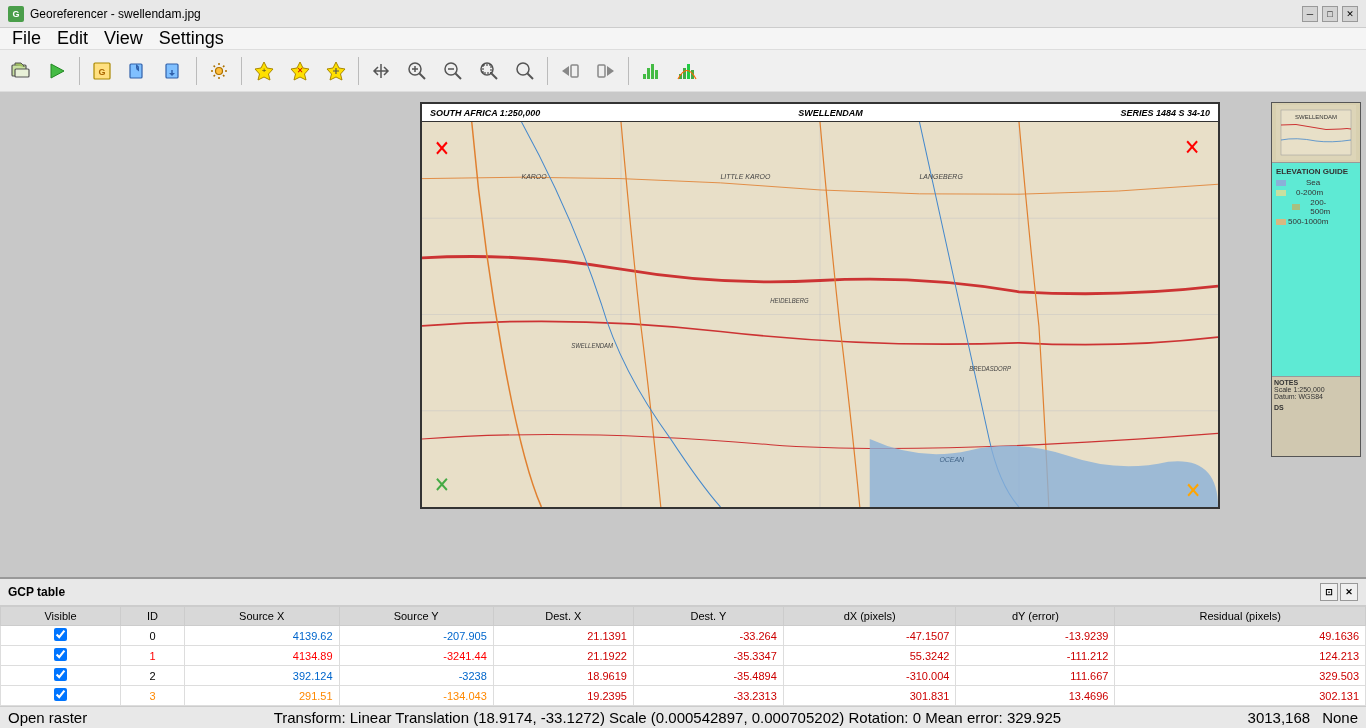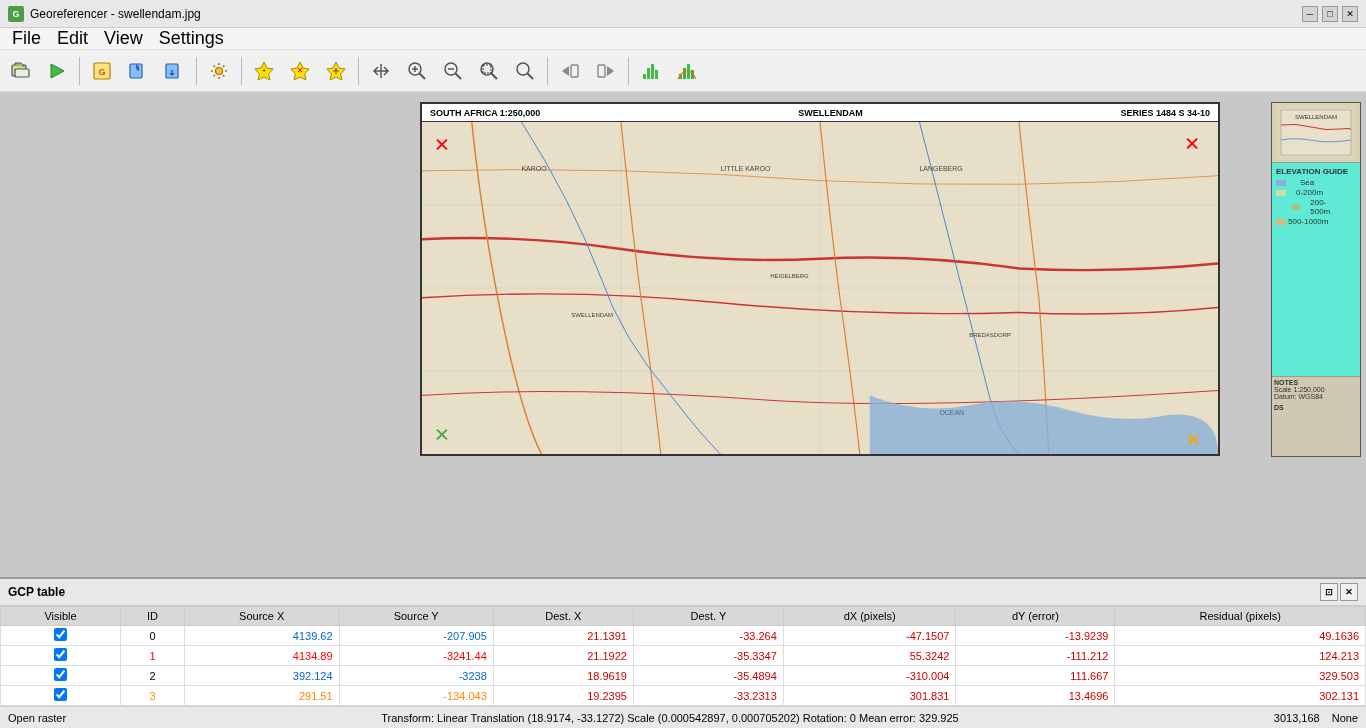--- a/index.html
+++ b/index.html
@@ -72,24 +72,25 @@
       background: #c8c8c8;
       position: relative;
       overflow: hidden;
     }
 
     #map-canvas {
       position: absolute;
       top: 10px;
       left: 420px;
       width: 800px;
-      height: 354px;
+      height: 407px;
       background: #e8dfc8;
       border: 2px solid #333;
       overflow: hidden;
+      font-style: italic;
     }
 
     
     .map-title-bar {
       position: absolute;
       top: 0; left: 0; right: 0;
       height: 18px;
       background: white;
       border-bottom: 1px solid #333;
       display: flex;
@@ -210,21 +211,21 @@
     .row-3 td:nth-child(8) { color: #cc0000; }
 
     
     #statusbar {
       background: #e8e8e8;
       height: 22px;
       display: flex;
       align-items: center;
       padding: 0 8px;
       border-top: 1px solid #ccc;
-      font-size: 11px;
+      font-size: 15px;
       position: absolute;
       bottom: 0;
       left: 0;
       right: 0;
       justify-content: space-between;
     }
 
     .gcp-icons {
       display: flex;
       gap: 2px;
@@ -478,21 +479,21 @@
         <svg width="80" height="55" viewBox="0 0 80 55">
           <rect width="80" height="55" fill="#ddd5b8"></rect>
           <rect x="5" y="5" width="70" height="45" fill="#e8e0c8" stroke="#999" stroke-width="0.5"></rect>
           <path d="M5,20 Q20,18 35,22 Q50,26 65,24 Q72,23 75,24" fill="none" stroke="#cc3333" stroke-width="1"></path>
           <path d="M5,35 Q20,32 40,36 Q55,38 75,35" fill="none" stroke="#4488cc" stroke-width="0.8"></path>
           <text x="40" y="14" text-anchor="middle" font-size="6" fill="#333">SWELLENDAM</text>
         </svg>
       </div>
       <div style="flex:1;background:#5eead4;padding:4px;font-size:8px;color:#333;overflow:hidden;">
         <div style="font-weight:bold;margin-bottom:2px;font-size:8px;">ELEVATION GUIDE</div>
-        <div style="display:flex;align-items:center;gap:14px;margin:1px 0;">
+        <div style="display:flex;align-items:center;gap:20px;margin:1px 0;">
             <div style="width:10px;height:6px;background:#8ab0d8;"></div>
             <span>Sea</span>
           </div>
         <div style="display:flex;align-items:center;gap:10px;margin:1px 0;">
             <div style="width:10px;height:6px;background:#c8e0a0;"></div>
             <span>0-200m</span>
           </div>
         <div style="display:flex;align-items:center;gap:10px;margin:1px 16px;">
             <div style="width:10px;height:6px;background:#a8c080;"></div>
             <span>200-500m</span>

